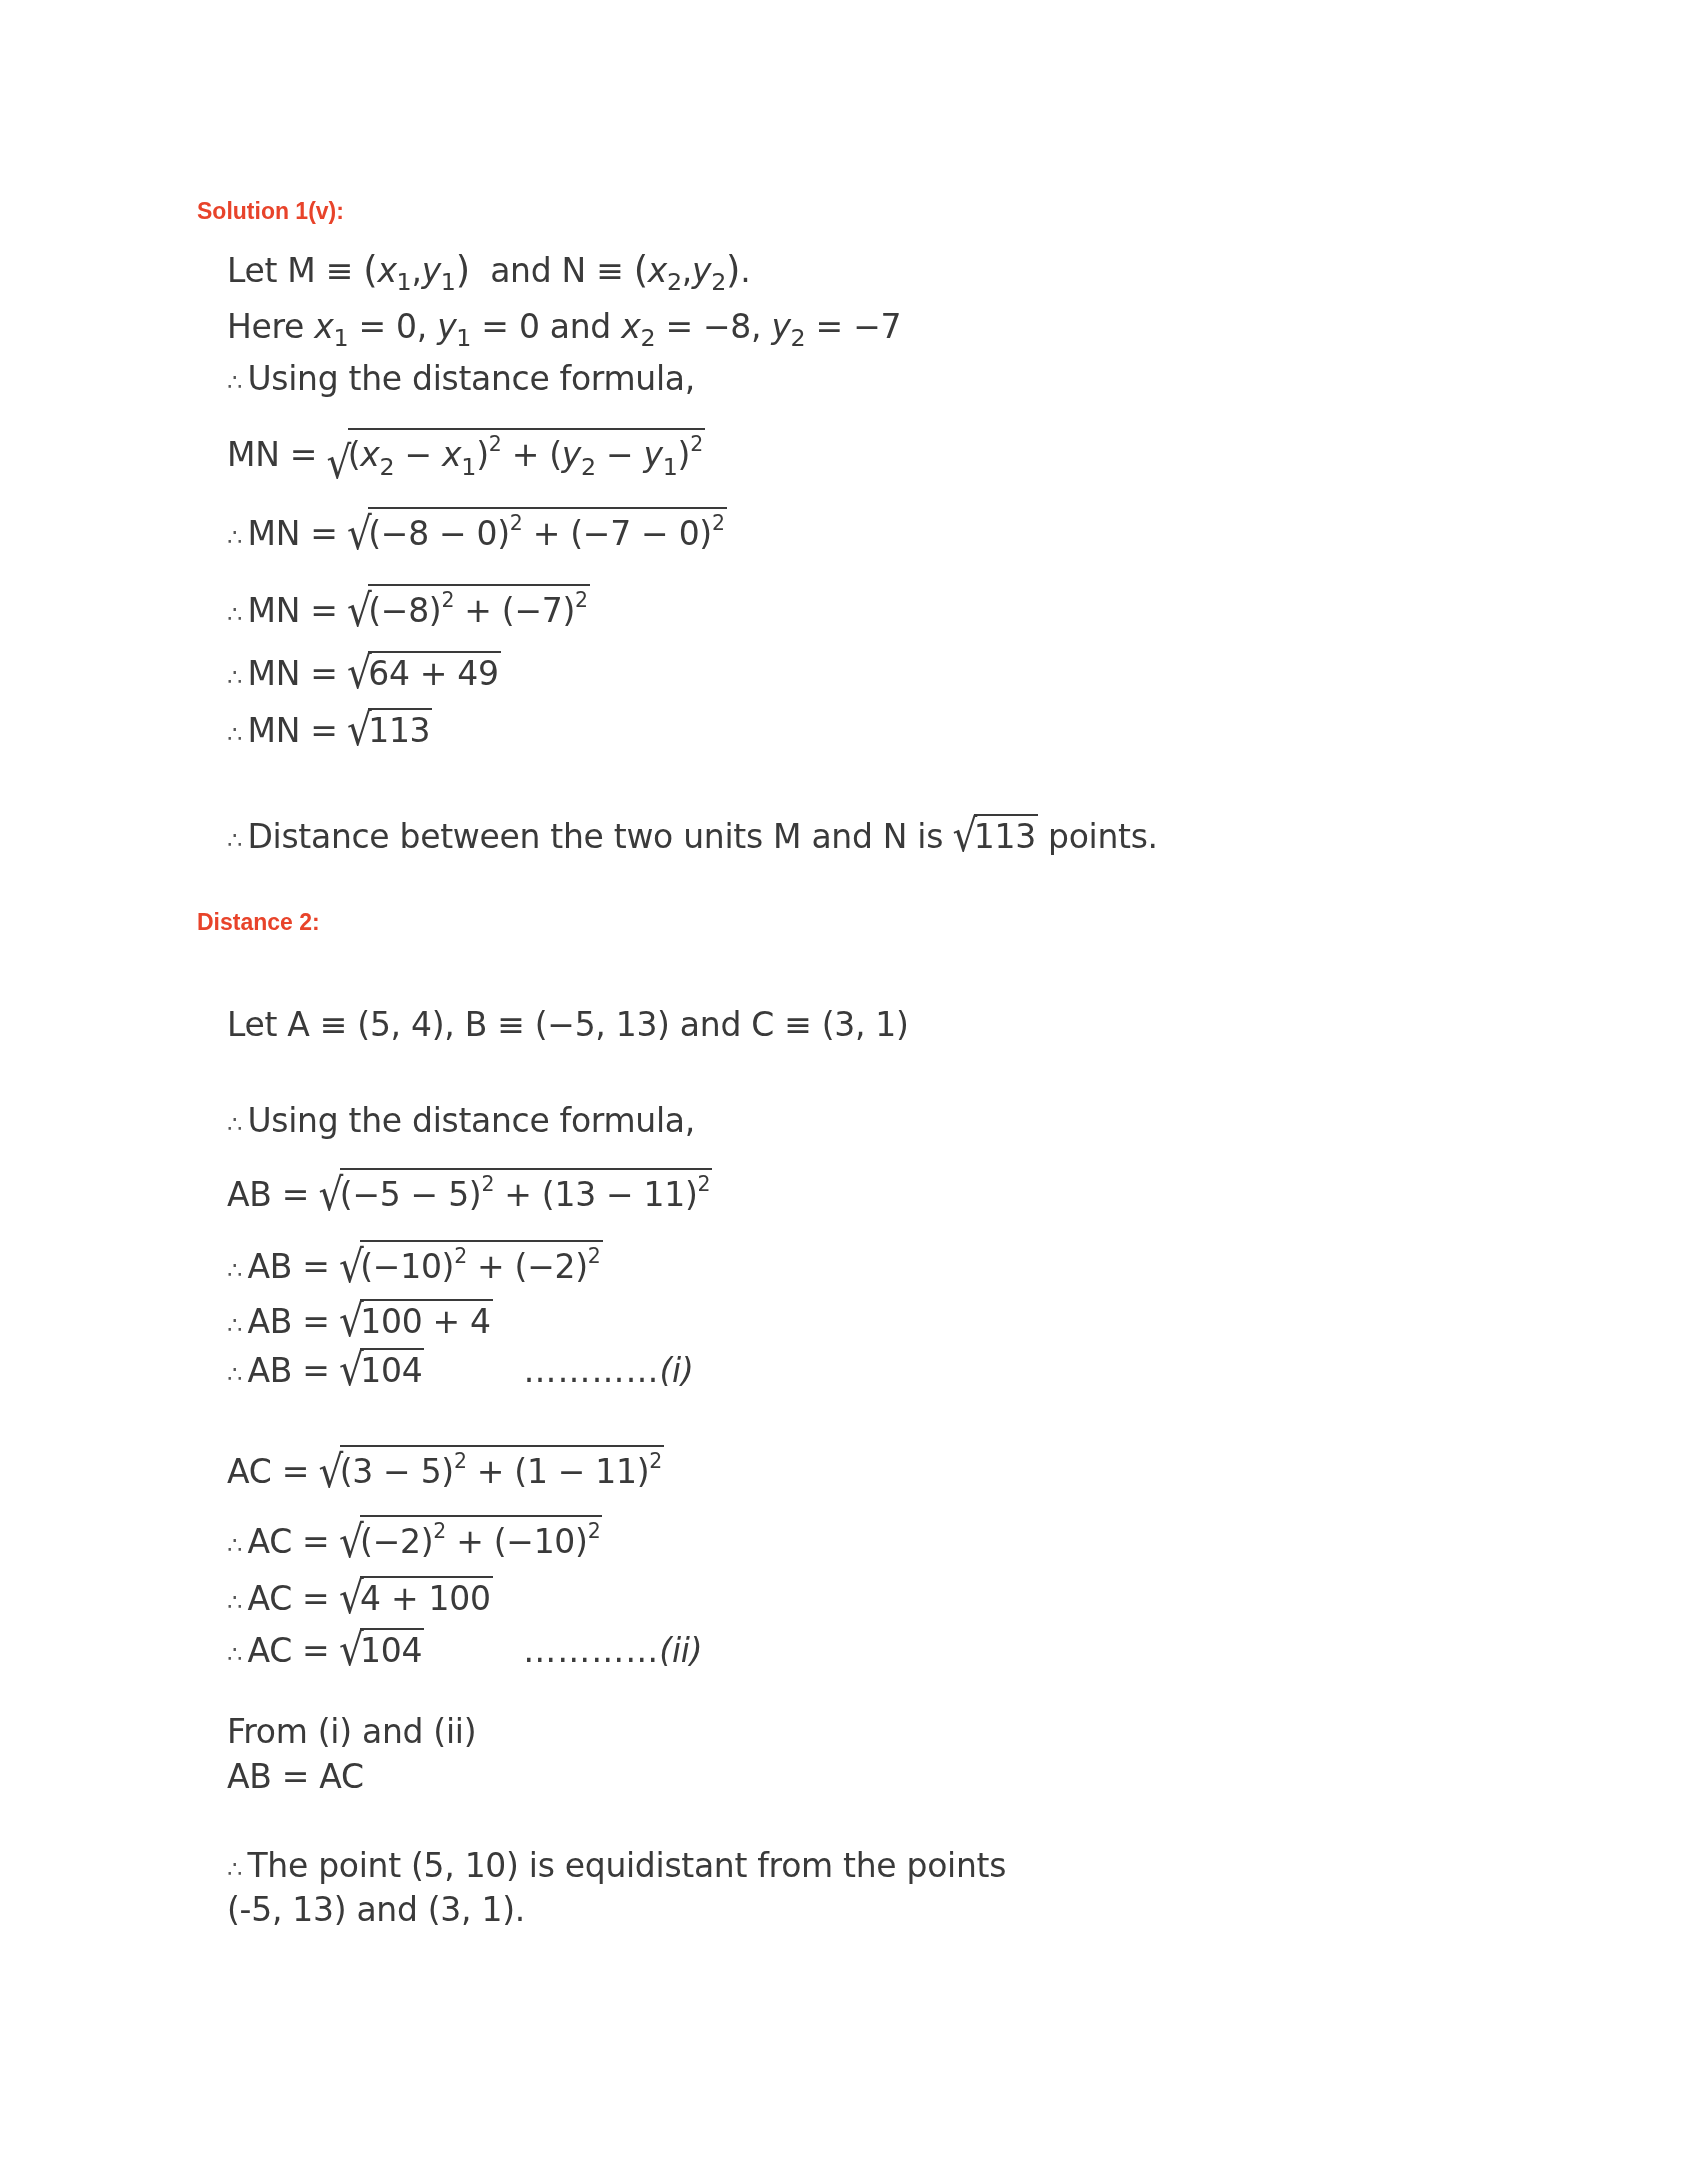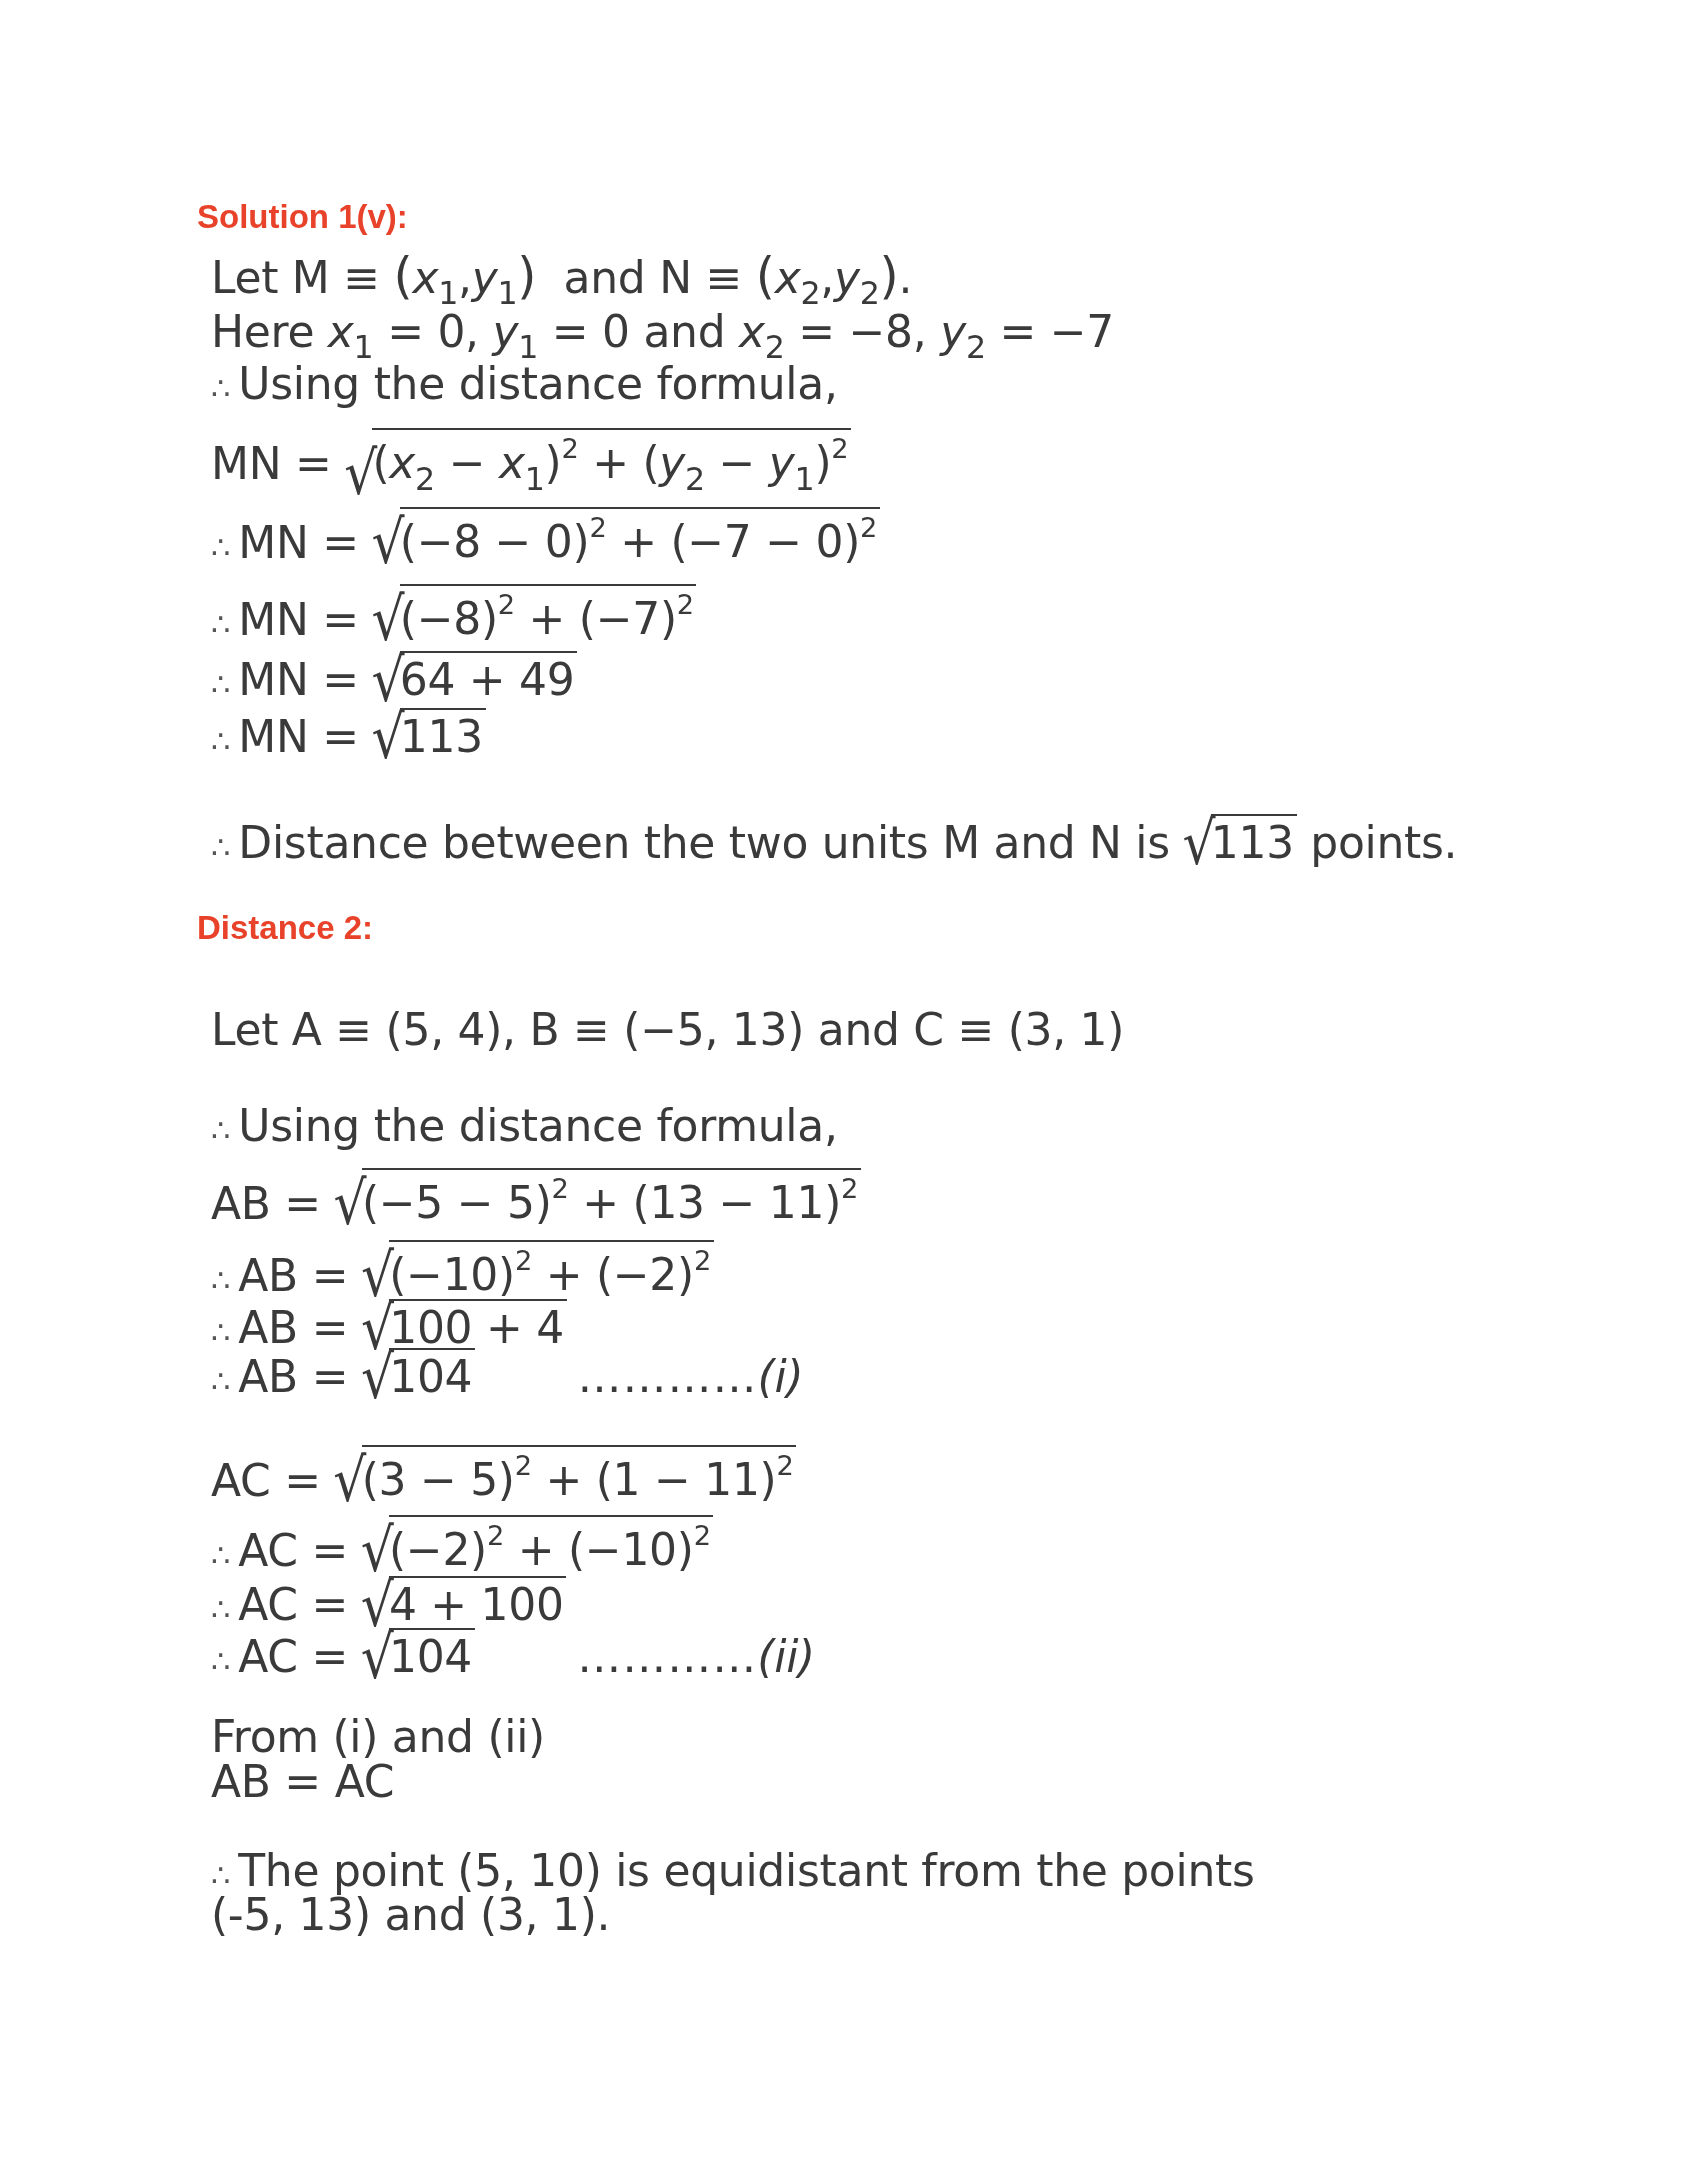--- a/index.html
+++ b/index.html
@@ -1,20 +1,20 @@
 <!DOCTYPE html>
 <html><head>
 <meta charset="utf-8">
 <style>
   html, body { margin: 0; padding: 0; background: #ffffff; }
   body { width: 1683px; height: 2178px; position: relative; overflow: hidden;
          font-family: "DejaVu Sans", sans-serif; color: #3a3a3a; }
   .heading { position: absolute; left: 197px; font-family: "Liberation Sans", sans-serif;
-             font-weight: bold; font-size: 33px; color: #e8432a; }
-  .line { position: absolute; left: 211px; font-size: 44px; white-space: nowrap;
+             font-weight: bold; font-size: 23px; color: #e8432a; }
+  .line { position: absolute; left: 227px; font-size: 33px; white-space: nowrap;
           line-height: 1; letter-spacing: -0.3px; }
   .math i { font-family: "DejaVu Sans", sans-serif; font-style: italic; }
   sub { font-size: 0.72em; vertical-align: -0.35em; }
   sup { font-size: 0.62em; vertical-align: 0.75em; }
   .rad { display: inline-block; position: relative; padding-left: 0.62em; }
   .rad::before { content: "\221A"; position: absolute; left: -0.02em; bottom: -0.16em;
                  font-size: 1.18em; transform: scaleY(1.15); transform-origin: bottom; }
   .rad-body { display: inline-block; border-top: 2.5px solid #3a3a3a; padding-top: 0.12em; padding-right: 0.06em; }
   .therefore { font-size: 0.7em; letter-spacing: 0; margin-right: 0.25em; color: #555; }
   .paren { font-size: 1.12em; }

